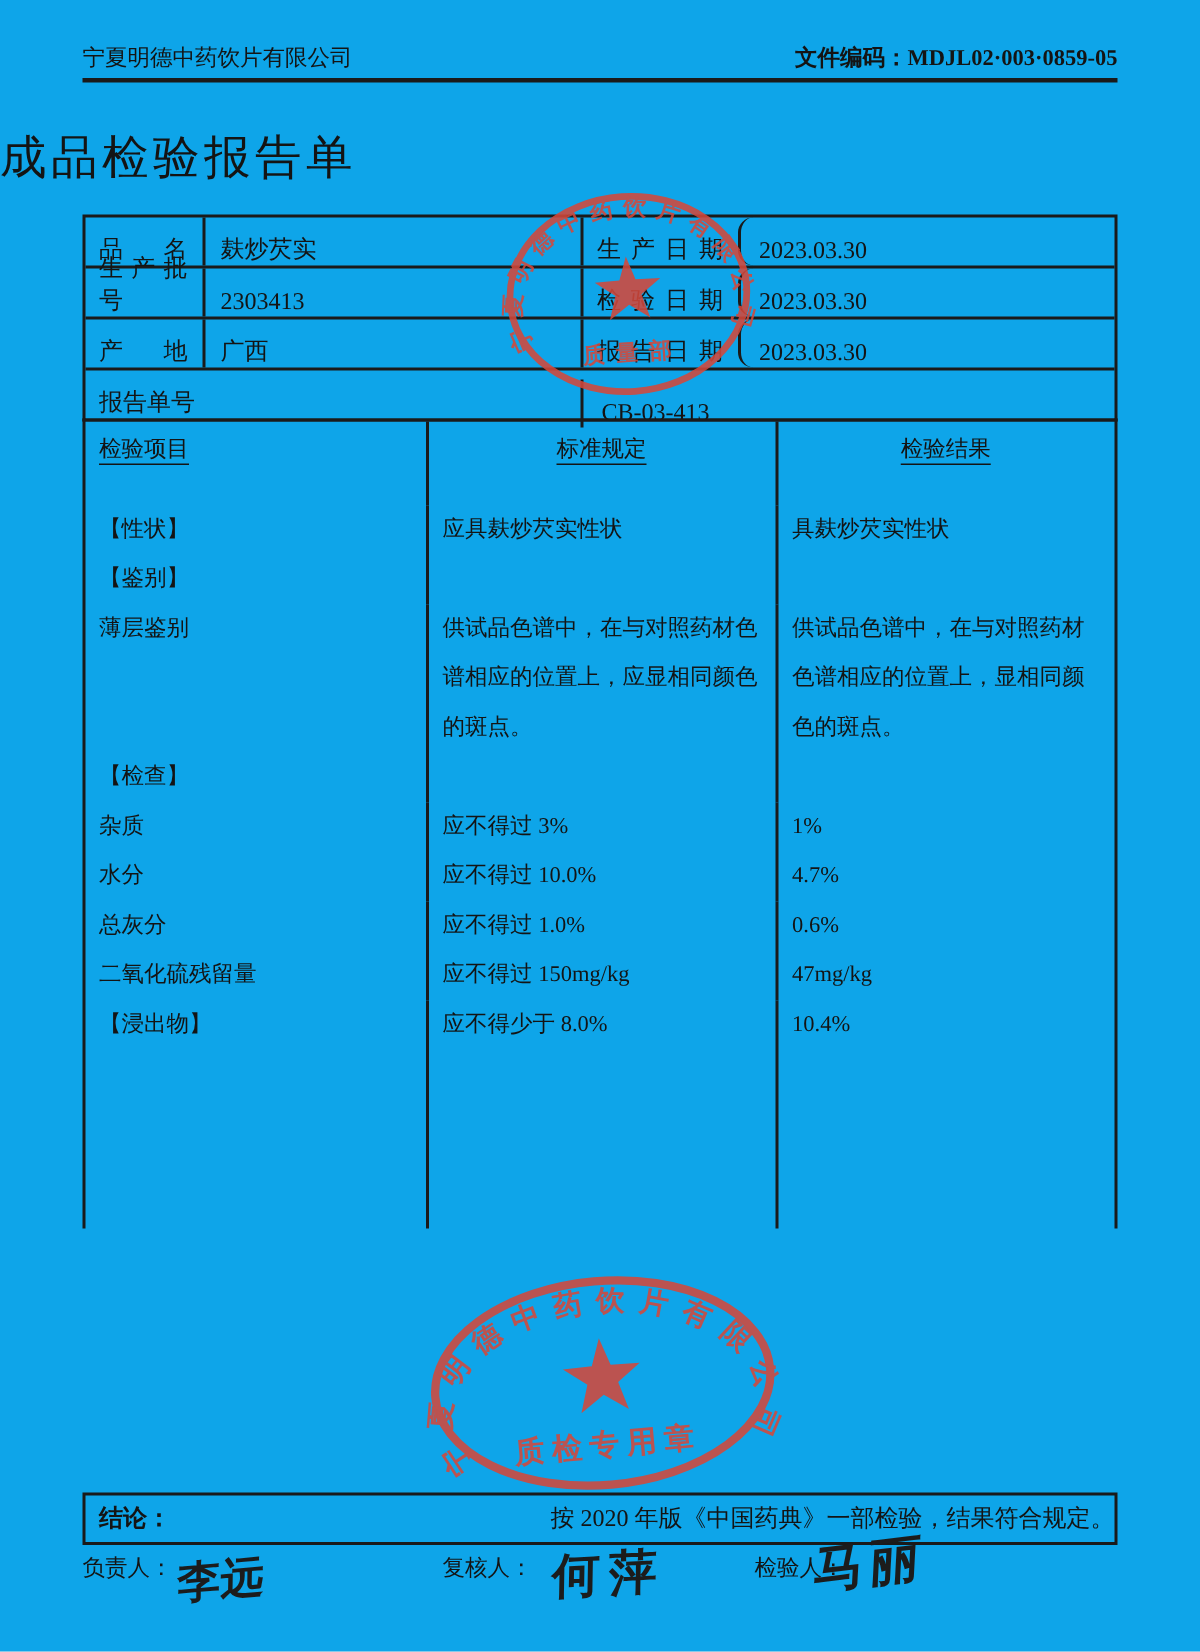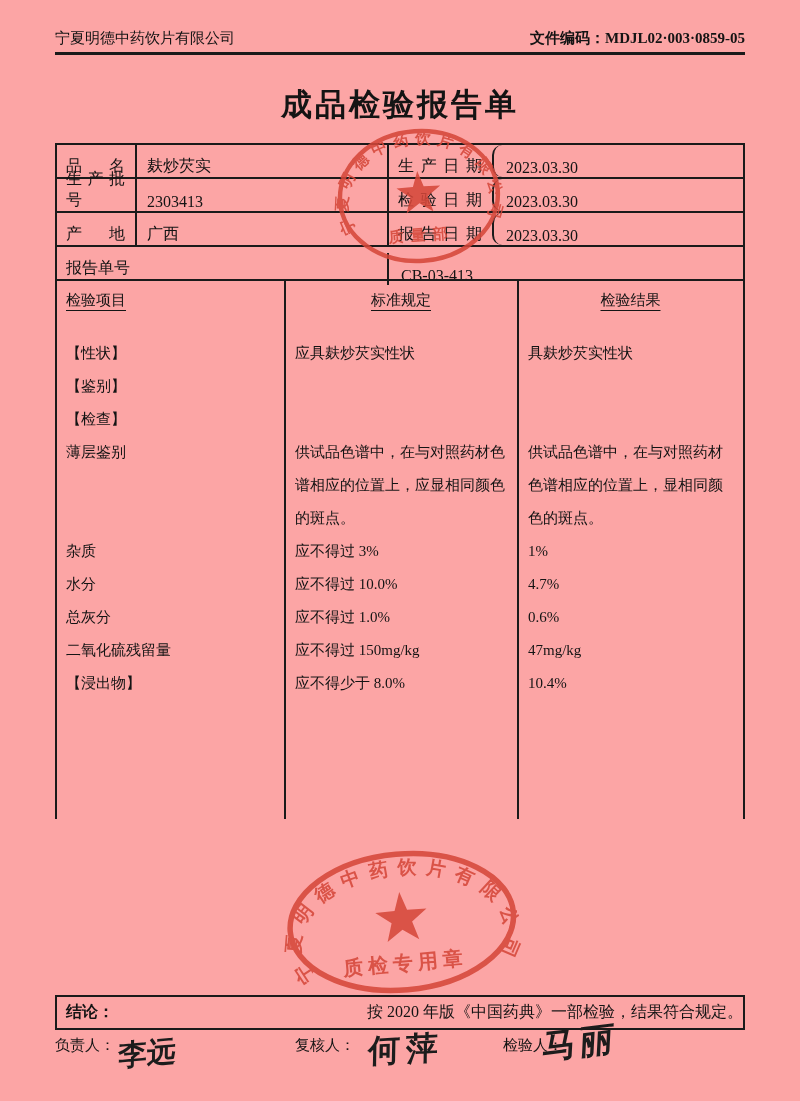--- a/index.html
+++ b/index.html
@@ -1,28 +1,28 @@
 <!DOCTYPE html>
 <html><head>
 <meta charset="utf-8">
 <style>
   html,body { margin:0; padding:0; background:#e8e8e8; }
   .page {
     position:relative; width:800px; height:1101px; margin:0 auto;
-    background:#fca5a5; overflow:hidden;
+    background:#0ea5e9; overflow:hidden;
     font-family:"Liberation Serif","DejaVu Serif",serif; color:#141414;
   }
   
   .doc-header { position:absolute; top:29px; left:55px; width:690px;
     display:flex; justify-content:space-between; font-size:15px; }
   .doc-code { font-weight:bold; }
   .header-rule { position:absolute; top:52px; left:55px; width:690px; height:3px; background:#1a1a1a; }
   
-  .doc-title { position:absolute; top:84px; left:0; width:100%; text-align:center;
-    font-size:31px; font-weight:bold; letter-spacing:3px; }
+  .doc-title { position:absolute; top:84px; left:0; width:100%; text-align:left;
+    font-size:31px; font-weight:normal; letter-spacing:3px; }
   
   .info-table { position:absolute; top:143px; left:55px; width:690px;
     border:2px solid #1a1a1a; box-sizing:border-box; }
   .info-row { display:flex; height:32px; align-items:center; font-size:16px; }
   .info-row + .info-row { border-top:2px solid #1a1a1a; }
   .ic { box-sizing:border-box; height:100%; display:flex; align-items:flex-end; }
   .cell-l1 { width:78px; padding:0 10px 0 9px; }
   .cell-l1 span, .cell-l2 span { display:block; width:100%; text-align:justify; text-align-last:justify; }
   .cell-v1 { width:252px; border-left:2px solid #1a1a1a; padding-left:10px; }
   .cell-l2 { width:105px; border-left:2px solid #1a1a1a; padding:0 10px 0 9px; }
@@ -122,28 +122,28 @@
       <div class="m-cell m-c1">【性状】</div>
       <div class="m-cell m-c2">应具麸炒芡实性状</div>
       <div class="m-cell m-c3">具麸炒芡实性状</div>
     </div>
     <div class="m-row body">
       <div class="m-cell m-c1">【鉴别】</div>
       <div class="m-cell m-c2"></div>
       <div class="m-cell m-c3"></div>
     </div>
     <div class="m-row body">
+      <div class="m-cell m-c1">薄层鉴别</div>
+      <div class="m-cell m-c2">供试品色谱中，在与对照药材色谱相应的位置上，应显相同颜色的斑点。</div>
+      <div class="m-cell m-c3">供试品色谱中，在与对照药材色谱相应的位置上，显相同颜色的斑点。</div>
+    </div>
+    <div class="m-row body">
       <div class="m-cell m-c1">【检查】</div>
       <div class="m-cell m-c2"></div>
       <div class="m-cell m-c3"></div>
-    </div>
-    <div class="m-row body">
-      <div class="m-cell m-c1">薄层鉴别</div>
-      <div class="m-cell m-c2">供试品色谱中，在与对照药材色谱相应的位置上，应显相同颜色的斑点。</div>
-      <div class="m-cell m-c3">供试品色谱中，在与对照药材色谱相应的位置上，显相同颜色的斑点。</div>
     </div>
     <div class="m-row body">
       <div class="m-cell m-c1">杂质</div>
       <div class="m-cell m-c2">应不得过 3%</div>
       <div class="m-cell m-c3">1%</div>
     </div>
     <div class="m-row body">
       <div class="m-cell m-c1">水分</div>
       <div class="m-cell m-c2">应不得过 10.0%</div>
       <div class="m-cell m-c3">4.7%</div>

